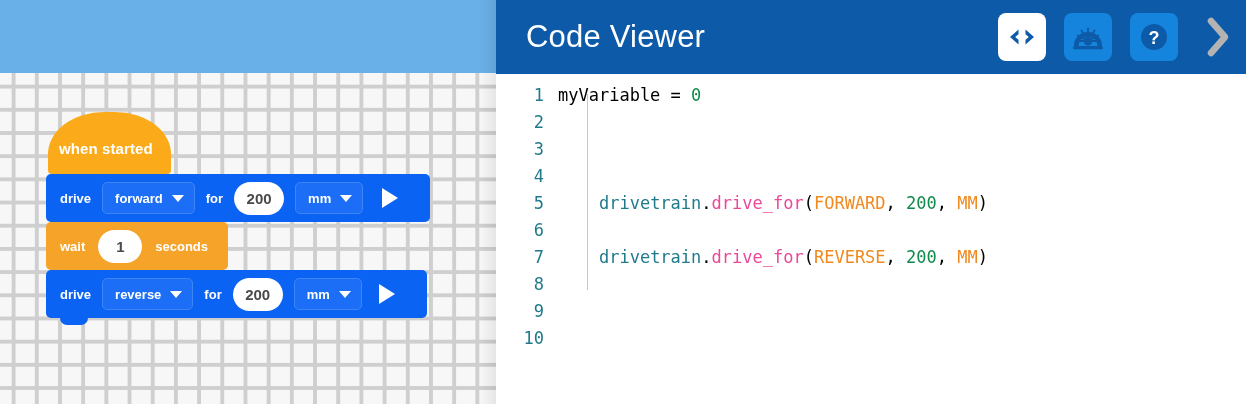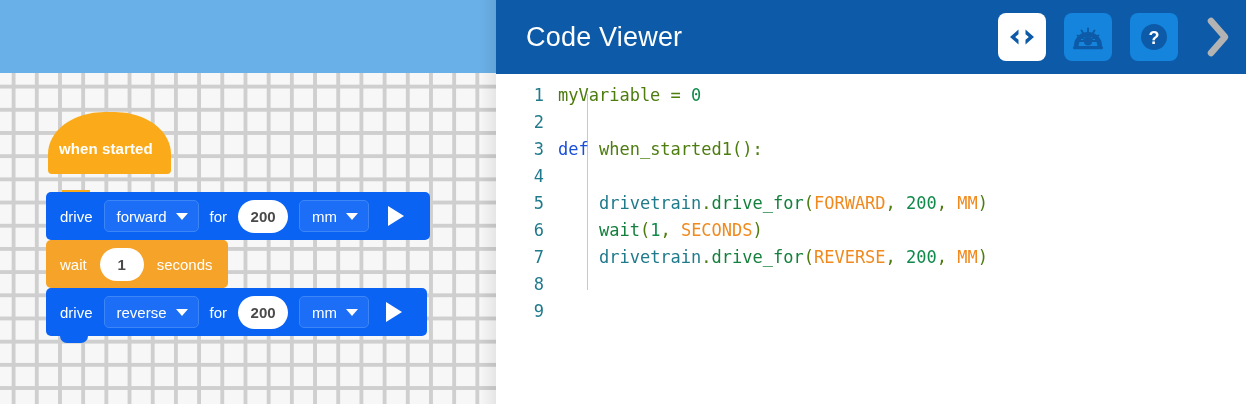--- a/index.html
+++ b/index.html
@@ -64,21 +64,21 @@
 
   
   .block-stack {
     position: absolute;
     left: 46px;
     top: 112px;
   }
   .hat-block {
     position: relative;
     width: 123px;
-    height: 80px;
+    height: 62px;
     margin-left: 2px;
   }
   .hat-dome {
     position: absolute;
     left: 0; top: 0;
     width: 123px; height: 62px;
     background: #fbab1a;
     border-radius: 56px 56px 4px 4px / 42px 42px 4px 4px;
   }
   .hat-label {
@@ -116,22 +116,22 @@
     bottom: -7px;
     width: 28px;
     height: 9px;
     border-radius: 0 0 7px 7px;
   }
   .blk-notch.blue { background: #0b63f3; }
   .blk-notch.orange { background: #f5a329; }
 
   .blk-text {
     color: #ffffff;
-    font-size: 15px;
-    font-weight: normal;
+    font-size: 13px;
+    font-weight: bold;
     white-space: nowrap;
   }
   .dropdown {
     display: inline-flex;
     align-items: center;
     gap: 9px;
     background: #1b6ef5;
     border: 1px solid #3d86f7;
     border-radius: 5px;
     padding: 6px 10px 6px 12px;
@@ -176,21 +176,21 @@
     position: relative;
     height: 74px;
     background: #0d5ba8;
     display: flex;
     align-items: center;
     box-sizing: border-box;
     padding: 0 0 0 30px;
   }
   .code-title {
     color: #ffffff;
-    font-size: 27px;
+    font-size: 31px;
     font-weight: normal;
     letter-spacing: 0.2px;
     white-space: nowrap;
   }
   .hdr-actions {
     margin-left: auto;
     display: flex;
     align-items: center;
     gap: 18px;
     padding-right: 6px;
@@ -243,25 +243,25 @@
   .code-text { position: relative; }
   .indent-guide {
     position: absolute;
     left: 91px;
     top: 20px;
     width: 1px;
     height: 196px;
     background: #c8c8c8;
   }
   
-  .tok-plain { color: #4d7c0f; }
+  .tok-plain { color: #000000; }
   .tok-kw    { color: #1b4ed8; }
   .tok-num   { color: #0f8a4a; }
   .tok-obj   { color: #1f7a8c; margin-top: 23px; }
-  .tok-fn    { color: #15803d; text-align: center; }
+  .tok-fn    { color: #ec4899; text-align: center; }
   .tok-const { color: #f08a1e; }
 </style>
 </head>
 <body>
 
 <div class="app">
 
   <div class="workspace">
     <div class="sky-band"></div>
     <div class="grid-plus"></div>
@@ -362,24 +362,25 @@
         </div>
 
       </div>
     </div>
 
     <div class="code-body">
       <div class="indent-guide"></div>
       <div id="code-lines">
           <div class="code-line"><span class="ln">1</span><span class="code-text"><span class="tok-plain">myVariable </span><span class="tok-plain">= </span><span class="tok-num">0</span></span></div>
           <div class="code-line"><span class="ln">2</span><span class="code-text"></span></div>
-          <div class="code-line"><span class="ln">3</span><span class="code-text"><span class="tok-kw">def</span><span class="tok-plain"> when_started1():</span></span></div>
+          <div class="code-line"><span class="ln">3</span></div>
           <div class="code-line"><span class="ln">4</span></div>
           <div class="code-line"><span class="ln">5</span><span class="code-text"><span class="tok-plain">    </span><span class="tok-obj">drivetrain</span><span class="tok-plain">.</span><span class="tok-fn">drive_for</span><span class="tok-plain">(</span><span class="tok-const">FORWARD</span><span class="tok-plain">, </span><span class="tok-num">200</span><span class="tok-plain">, </span><span class="tok-const">MM</span><span class="tok-plain">)</span></span></div>
-          <div class="code-line"><span class="ln">6</span><span class="code-text"><span class="tok-plain">    </span><span class="tok-fn">wait</span><span class="tok-plain">(</span><span class="tok-num">1</span><span class="tok-plain">, </span><span class="tok-const">SECONDS</span><span class="tok-plain">)</span></span></div>
+          <div class="code-line"><span class="ln">6</span></div>
           <div class="code-line"><span class="ln">7</span><span class="code-text"><span class="tok-plain">    </span><span class="tok-obj">drivetrain</span><span class="tok-plain">.</span><span class="tok-fn">drive_for</span><span class="tok-plain">(</span><span class="tok-const">REVERSE</span><span class="tok-plain">, </span><span class="tok-num">200</span><span class="tok-plain">, </span><span class="tok-const">MM</span><span class="tok-plain">)</span></span></div>
           <div class="code-line"><span class="ln">8</span><span class="code-text"></span></div>
           <div class="code-line"><span class="ln">9</span></div>
+          <div class="code-line"><span class="ln">10</span><span class="code-text"></span></div>
         </div>
     </div>
 
   </div>
 </div>
 
 </body></html>

